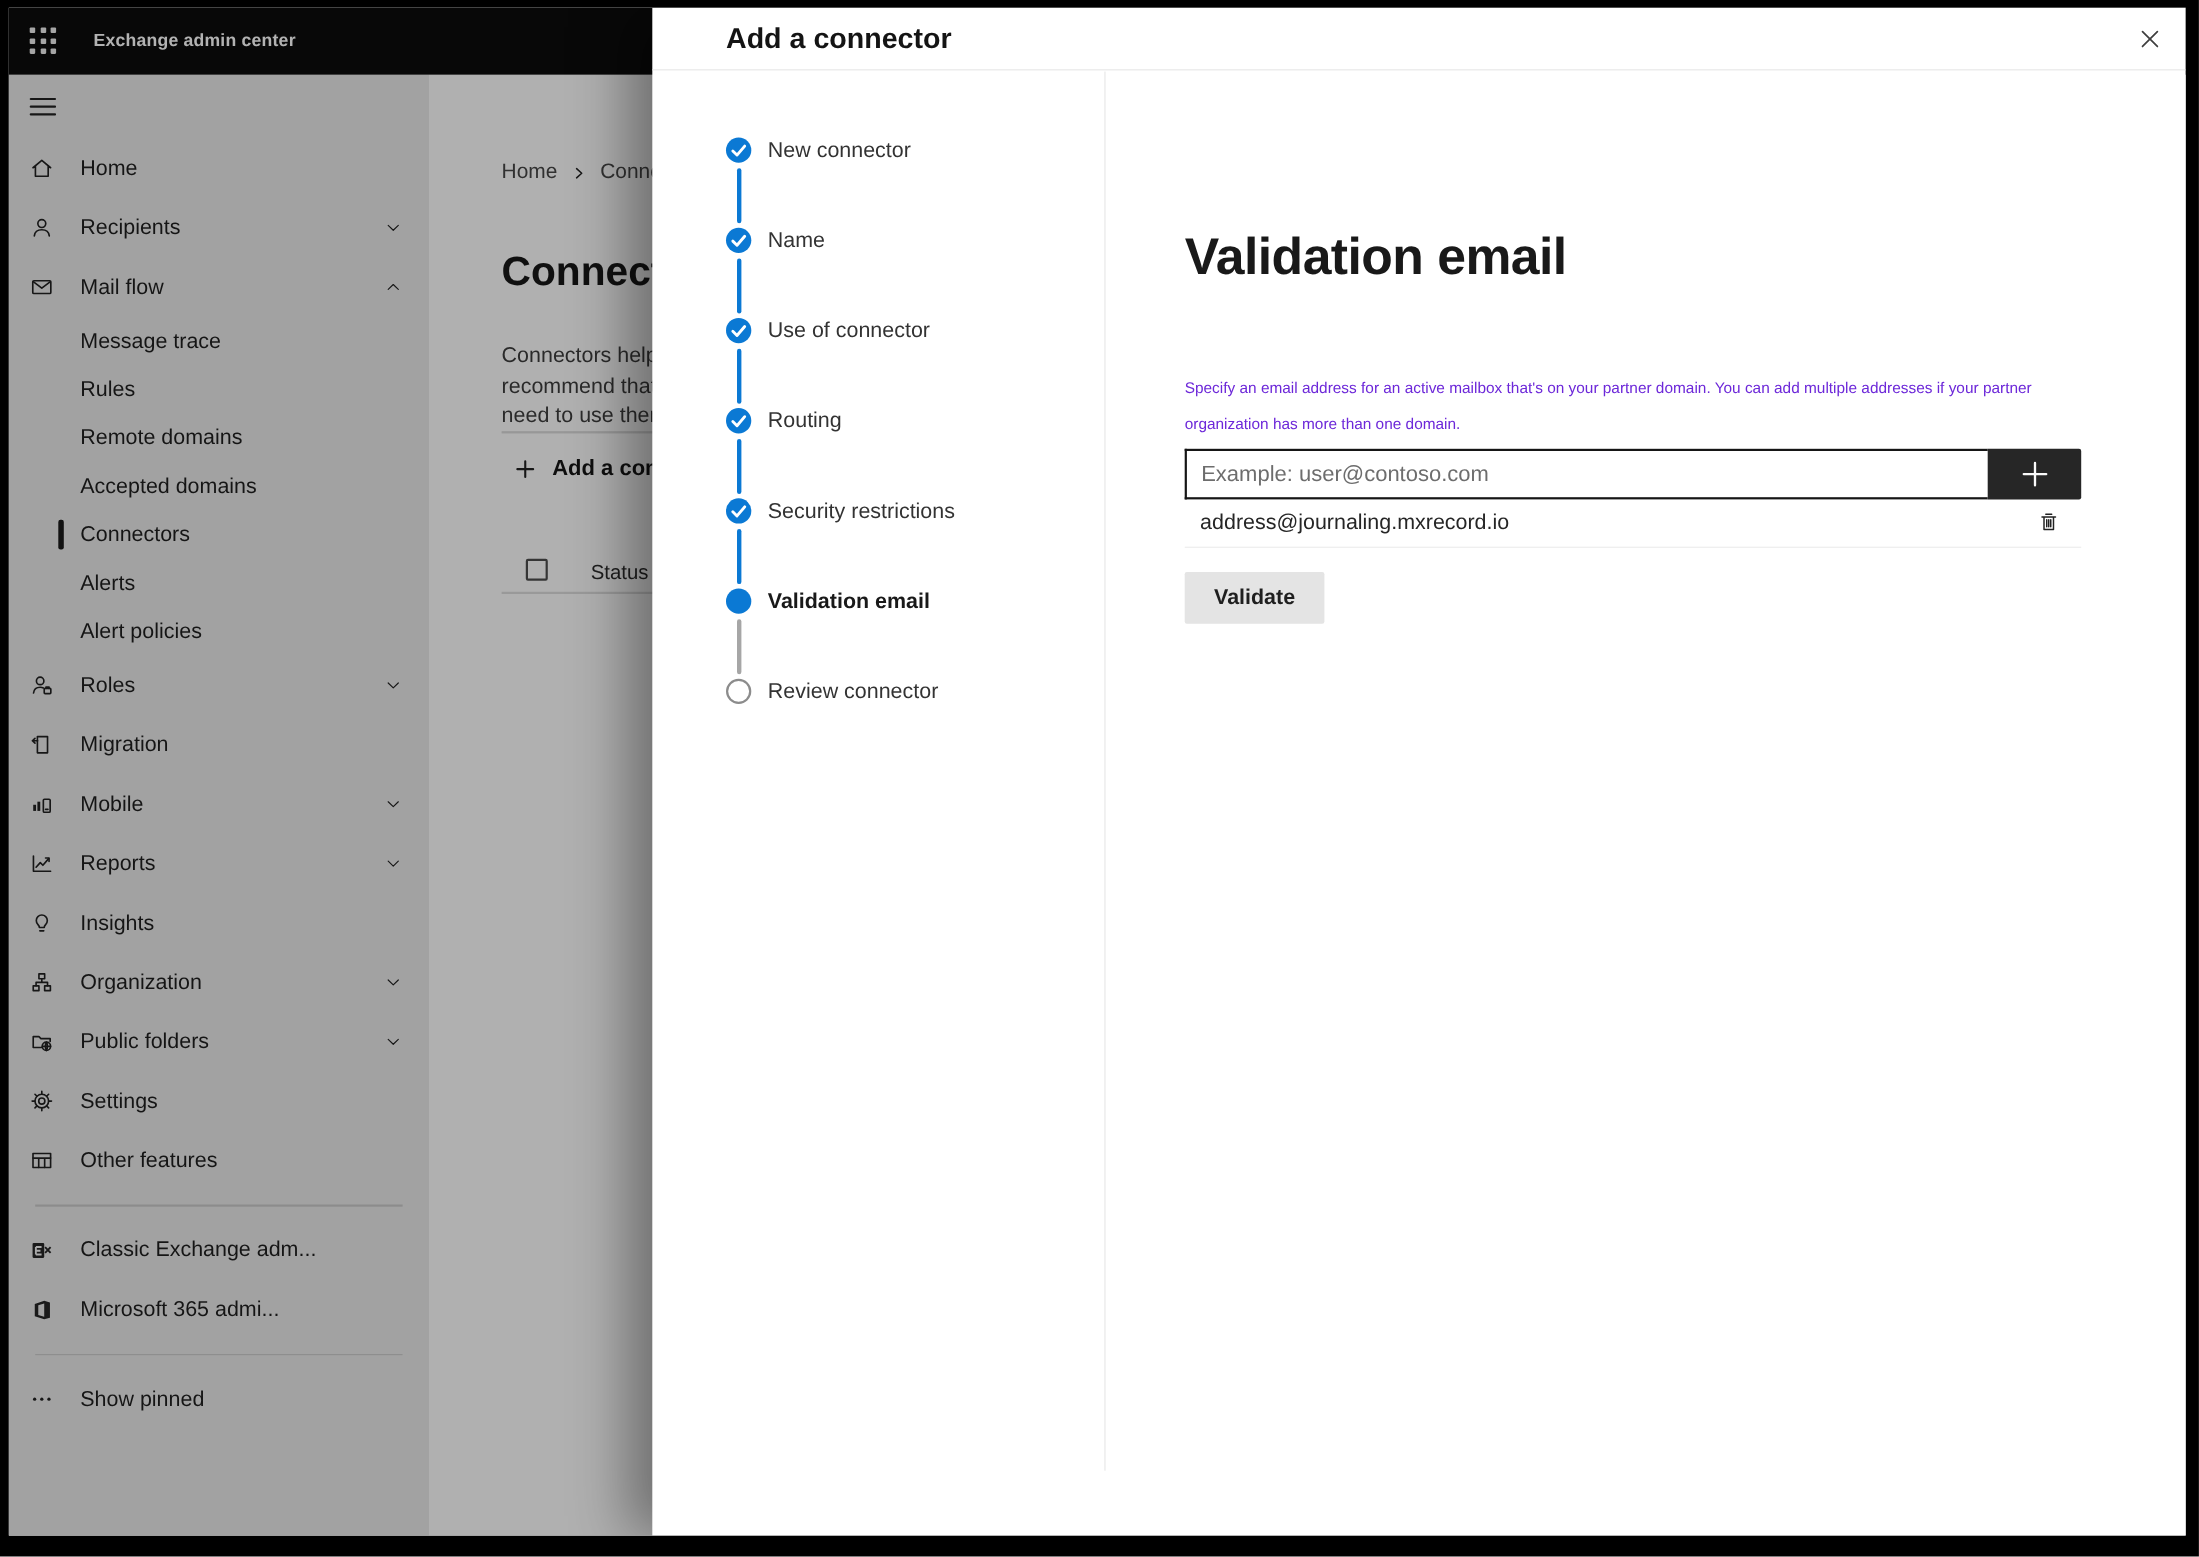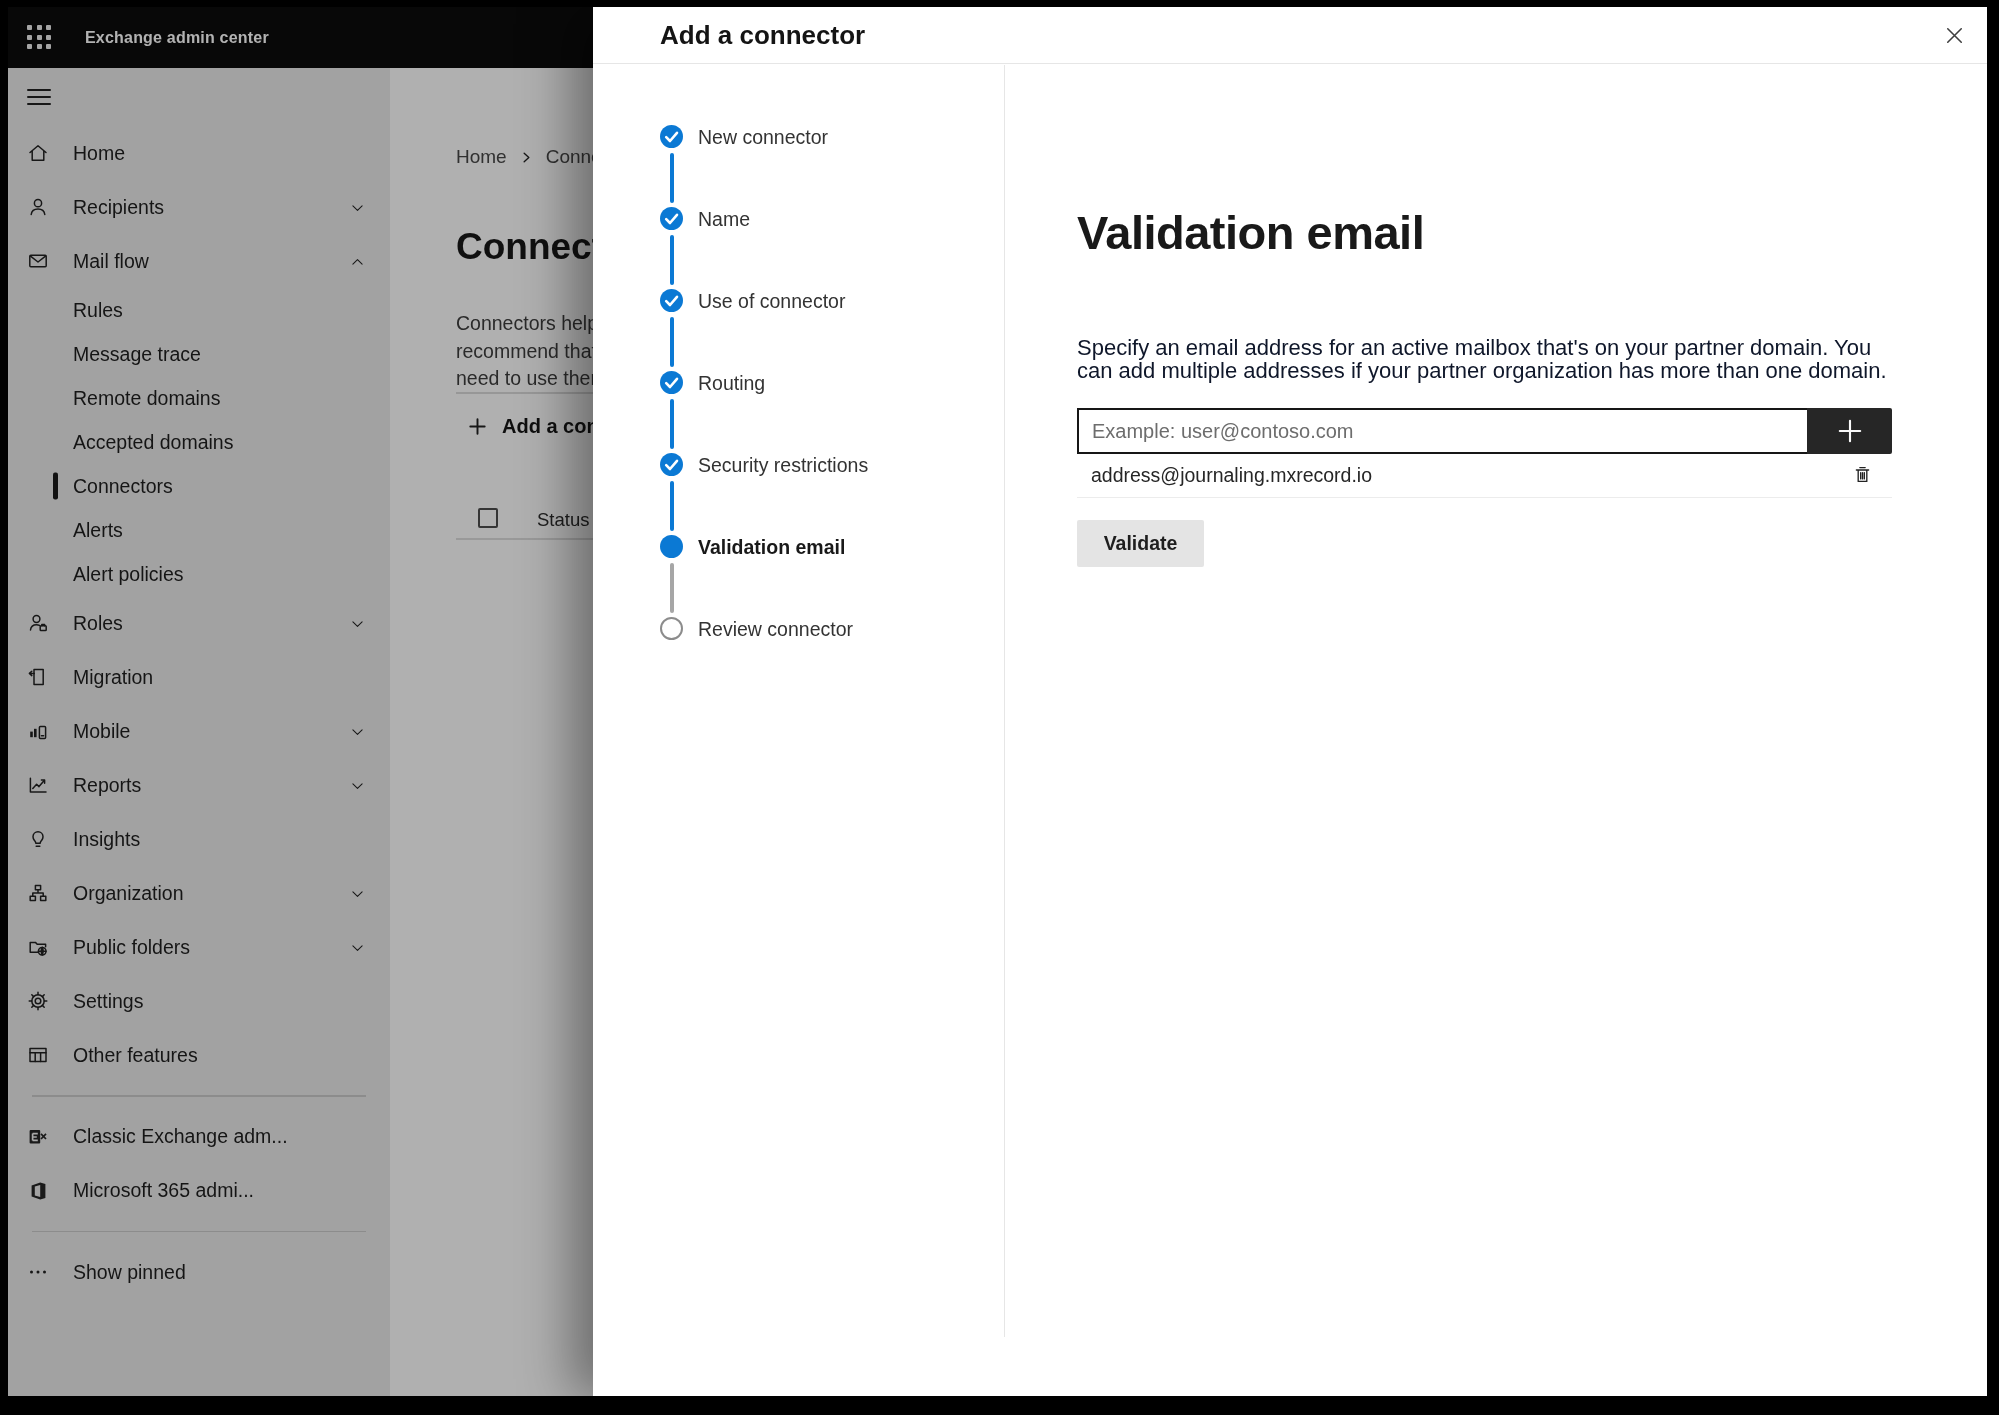--- a/index.html
+++ b/index.html
@@ -65,21 +65,21 @@
   .step.upcoming .dot{background:#fff;border:2.5px solid #8c8c8c;}
   .step-lbl{position:absolute;left:105px;top:50%;transform:translateY(-50%);font-size:19.5px;color:#333;white-space:nowrap;}
   .step.current .step-lbl{font-weight:700;color:#191919;}
   .seg{position:absolute;left:77px;width:4px;height:50px;border-radius:2px;}
   .seg.done{background:#0b79d4;}
   .seg.todo{background:#a6a6a6;}
 
   
   .content{position:absolute;left:412px;top:57px;right:0;bottom:59px;}
   .v-heading{position:absolute;left:72px;top:141px;margin:0;font-size:47px;font-weight:700;color:#191919;letter-spacing:-.5px;}
-  .v-desc{position:absolute;left:72px;top:272px;width:812px;font-size:22px;line-height:23px;color:#0f172a;}
+  .v-desc{position:absolute;left:72px;top:272px;width:812px;font-size:14px;line-height:33px;color:#6d28d9;}
   .input-row{position:absolute;left:72px;top:344px;width:815px;height:46px;display:flex;}
   .email-input{flex:1;min-width:0;border:2.5px solid #161616;border-right:none;font-family:inherit;
                font-size:20px;padding:0 13px;color:#222;outline:none;background:#fff;}
   .email-input::placeholder{color:#6d6d6d;}
   .plus-btn{width:85px;flex:none;background:#262626;border:none;border-radius:0 2px 2px 0;
             display:flex;align-items:center;justify-content:center;cursor:pointer;}
   .addr-row{position:absolute;left:72px;top:390px;width:815px;height:44px;box-sizing:border-box;
             display:flex;align-items:center;border-bottom:1.5px solid #ececec;
             font-size:19.5px;color:#262626;padding-left:14px;}
   .trash-btn{margin-left:auto;margin-right:18px;background:none;border:none;padding:0;cursor:pointer;
@@ -144,25 +144,25 @@
               <rect x="3.8" y="6.2" width="16.4" height="11.6" rx="1"></rect>
               <path d="M4.5 7.2 L12 13 L19.5 7.2"></path>
             </svg></span>
           <span>Mail flow</span>
           <span class="chev"><svg class="ln" width="17" height="17" viewBox="0 0 24 24">
               <path d="M5.5 15 L12 8.7 L18.5 15"></path>
             </svg></span>
         </div>
         <div class="nav-item child">
           <span class="ic"></span>
+          <span>Message trace</span>
+        </div>
+        <div class="nav-item child">
+          <span class="ic"></span>
           <span>Rules</span>
-        </div>
-        <div class="nav-item child">
-          <span class="ic"></span>
-          <span>Message trace</span>
         </div>
         <div class="nav-item child">
           <span class="ic"></span>
           <span>Remote domains</span>
         </div>
         <div class="nav-item child">
           <span class="ic"></span>
           <span>Accepted domains</span>
         </div>
         <div class="nav-item child selected">

